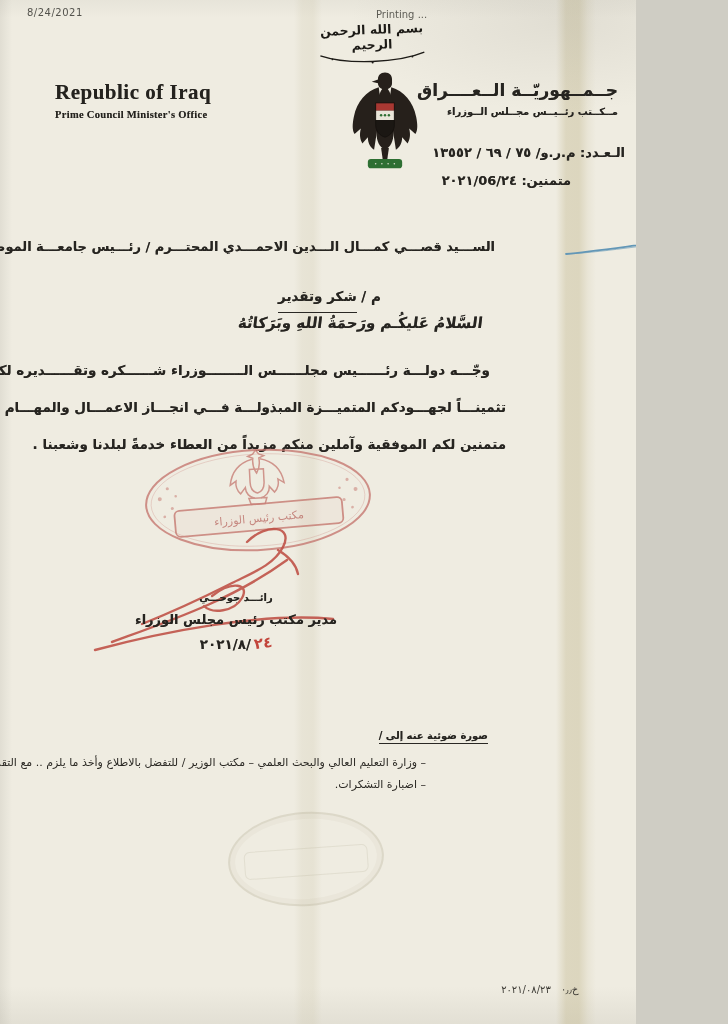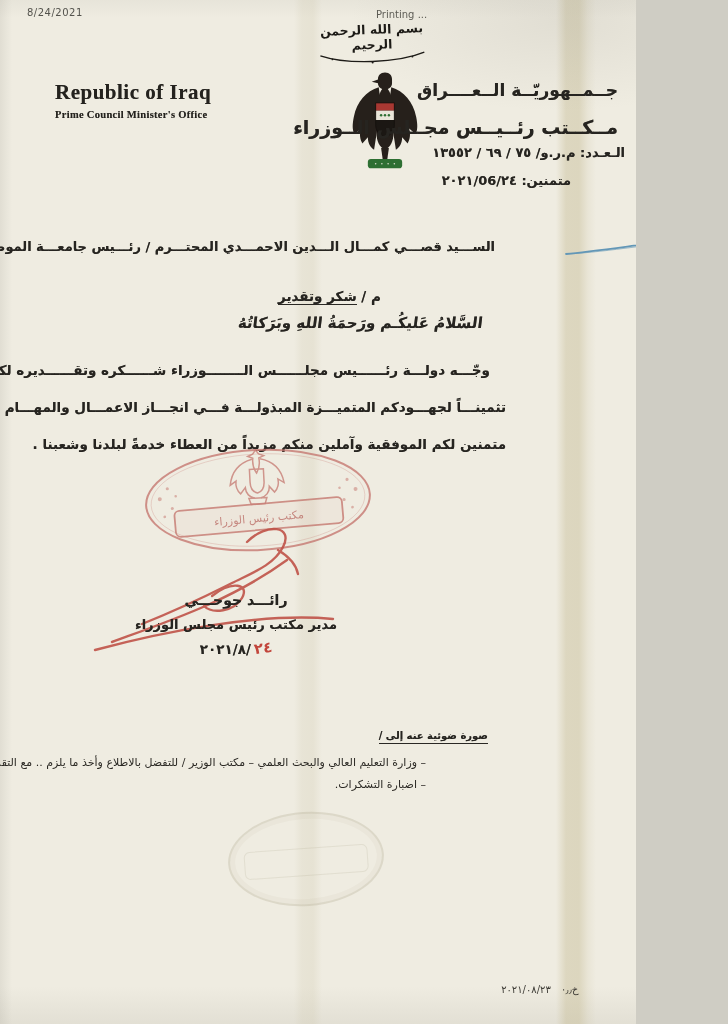--- a/index.html
+++ b/index.html
@@ -28,43 +28,43 @@
   .bism-swash{display:block;margin:-2px auto 0;}
 
   .lh-en{left:55px;top:80px;font-family:"Liberation Serif","DejaVu Serif",serif;color:#24221e;}
   .lh-en-title{font-size:21px;font-weight:bold;letter-spacing:.5px;}
   .lh-en-sub{font-size:10.5px;font-weight:bold;margin-top:4px;letter-spacing:.3px;}
 
   .emblem{left:346px;top:70px;}
 
   .lh-ar{right:18px;top:80px;text-align:right;}
   .lh-ar-title{font-size:17px;font-weight:bold;}
-  .lh-ar-sub{font-size:19px;font-weight:bold;margin-top:16px;text-align:center;}
+  .lh-ar-sub{font-size:10px;font-weight:bold;margin-top:6px;}
 
   .ref-line{font-size:13px;font-weight:bold;white-space:nowrap;}
   .ref-number{right:11px;top:145px;}
   .ref-date{right:65px;top:173px;}
 
   .addressee{right:141px;top:239px;font-size:13px;font-weight:bold;white-space:nowrap;}
   .pen-line{left:560px;top:224px;}
 
   .subject{left:278px;top:288px;font-size:13.5px;font-weight:bold;}
-  .subject .u{border-bottom:1.5px solid #2a2824;padding-bottom:0;}
+  .subject .u{border-bottom:1.5px solid #2a2824;padding-bottom:8px;}
 
   .salutation{right:153px;top:314px;font-size:15px;font-weight:bold;transform:skewX(-7deg);white-space:nowrap;}
 
   .body-par{right:130px;top:352px;text-align:right;}
   .body-par p{margin:0;font-size:13.5px;font-weight:bold;line-height:37px;white-space:nowrap;text-align:right;}
   .body-par p.indent{padding-left:0;padding-right:16px;}
 
   .stamp-svg{left:138px;top:444px;opacity:.92;}
   .sig-svg{left:82px;top:520px;}
 
   .sig-block{left:118px;top:592px;width:236px;text-align:center;}
-  .sig-name{font-size:14px;font-weight:bold;}
+  .sig-name{font-size:10px;font-weight:bold;}
   .sig-title{font-size:13px;font-weight:bold;margin-top:9px;}
   .sig-date{direction:ltr;font-size:13.5px;font-weight:bold;margin-top:8px;}
   .sig-date .day{color:#c2453b;font-size:15px;display:inline-block;transform:rotate(-8deg) translateY(-1px);margin-left:3px;font-weight:bold;}
 
   .cc{right:148px;top:704px;text-align:right;}
   .cc-heading{font-size:10px;font-weight:bold;border-bottom:1.5px solid #2a2824;padding-bottom:2px;display:inline-block;margin-top:26px;}
   .cc-items{margin-top:8px;padding-right:62px;}
   .cc-item{font-size:11px;line-height:22px;white-space:nowrap;color:#2b2924;}
 
   .emboss{left:228px;top:812px;width:152px;height:90px;border:2px solid rgba(168,160,132,.26);

